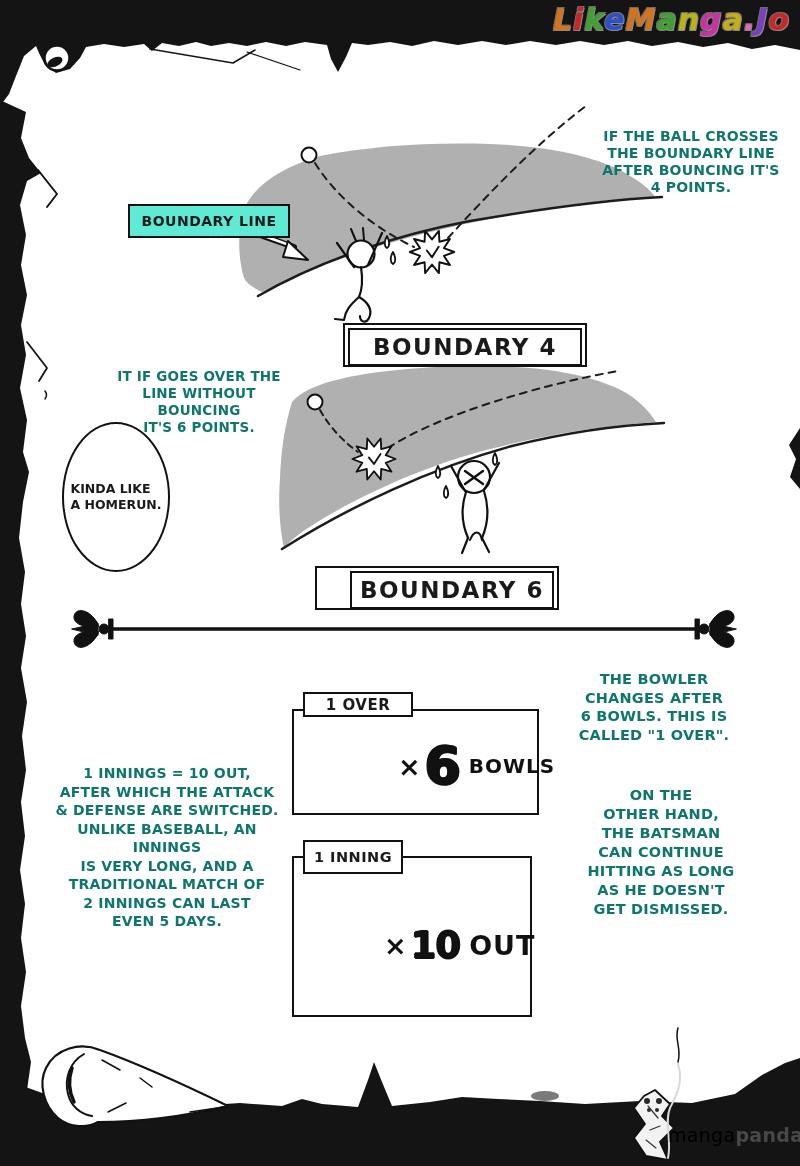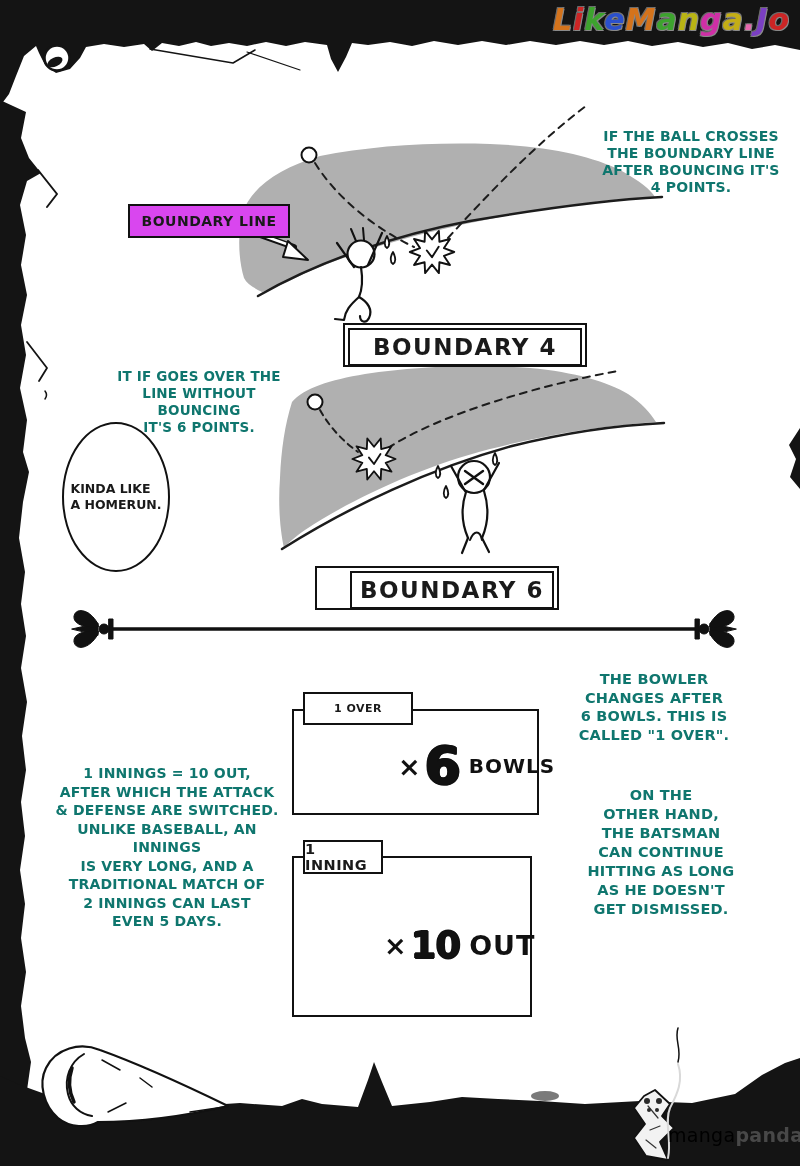--- a/index.html
+++ b/index.html
@@ -11,34 +11,34 @@
        font-weight:bold;color:#0f766e;letter-spacing:.2px;}
   .cap-b4{left:592px;top:128px;width:198px;font-size:14px;line-height:17px;}
   .cap-b6{left:106px;top:368px;width:186px;font-size:13.5px;line-height:17px;text-align:center;}
   .cap-over{left:574px;top:670px;width:160px;font-size:14.5px;line-height:18.5px;}
   .cap-inning{left:581px;top:786px;width:160px;font-size:14.5px;line-height:19px;}
   .note-innings{left:44px;top:764px;width:246px;font-size:14px;line-height:18.5px;}
   .speech-bubble{position:absolute;z-index:2;left:62px;top:422px;width:104px;height:146px;
        border:2.5px solid #111;border-radius:50%;background:#fff;display:flex;align-items:center;
        justify-content:center;white-space:pre-line;font-weight:bold;font-size:12.5px;line-height:16px;}
   .pointer-label{position:absolute;z-index:2;left:128px;top:204px;width:158px;height:30px;
-       border:2.2px solid #111;background:#d946ef;display:flex;align-items:center;justify-content:center;
+       border:2.2px solid #111;background:#5eead4;display:flex;align-items:center;justify-content:center;
        font-weight:bold;font-size:14px;letter-spacing:.5px;}
   .title-box{position:absolute;z-index:2;background:#fff;border:2.5px solid #111;padding:3px;box-sizing:border-box;}
   .title-box .inner{border:2px solid #111;height:100%;display:flex;align-items:center;justify-content:center;
        font-weight:bold;font-size:23px;letter-spacing:1.5px;}
   .tb4{left:313px;top:323px;width:244px;height:44px;margin-left:30px;}
   .tb6{left:315px;top:566px;width:244px;height:44px;padding-left:33px;}
   .panel{position:absolute;z-index:2;border:2.6px solid #111;background:#fff;box-sizing:border-box;}
   .panel-over{left:292px;top:709px;width:247px;height:106px;}
   .panel-inning{left:292px;top:856px;width:240px;height:161px;}
   .tab{position:absolute;z-index:3;border:2.4px solid #111;background:#fff;display:flex;align-items:center;
        justify-content:center;font-weight:bold;box-sizing:border-box;}
-  .tab-over{left:303px;top:692px;width:110px;height:33px;font-size:11px;letter-spacing:.5px;}
-  .tab-inning{left:303px;top:840px;width:80px;height:34px;font-size:14.5px;letter-spacing:.5px;}
+  .tab-over{left:303px;top:692px;width:110px;height:25px;font-size:15px;letter-spacing:.5px;}
+  .tab-inning{left:303px;top:840px;width:100px;height:34px;font-size:14.5px;letter-spacing:.5px;}
   .mult{position:absolute;z-index:3;display:flex;align-items:center;color:#111;}
   .mult-over{left:398px;top:737px;height:58px;gap:4px;}
   .mult-inning{left:384px;top:922px;height:46px;gap:4px;}
   .x-sign{font-weight:bold;font-size:27px;}
   .big-count{font-weight:bold;letter-spacing:-1px;
        text-shadow:1.3px 0 #111,-1.3px 0 #111,0 1.3px #111,0 -1.3px #111,1px 1px #111,-1px -1px #111;}
   .count-over{font-size:52px;}
   .count-inning{font-size:37px;text-shadow:.9px 0 #111,-.9px 0 #111,0 .9px #111,0 -.9px #111;}
   .unit{font-weight:bold;margin-left:5px;}
   .unit-over{font-size:20px;letter-spacing:1px;}

